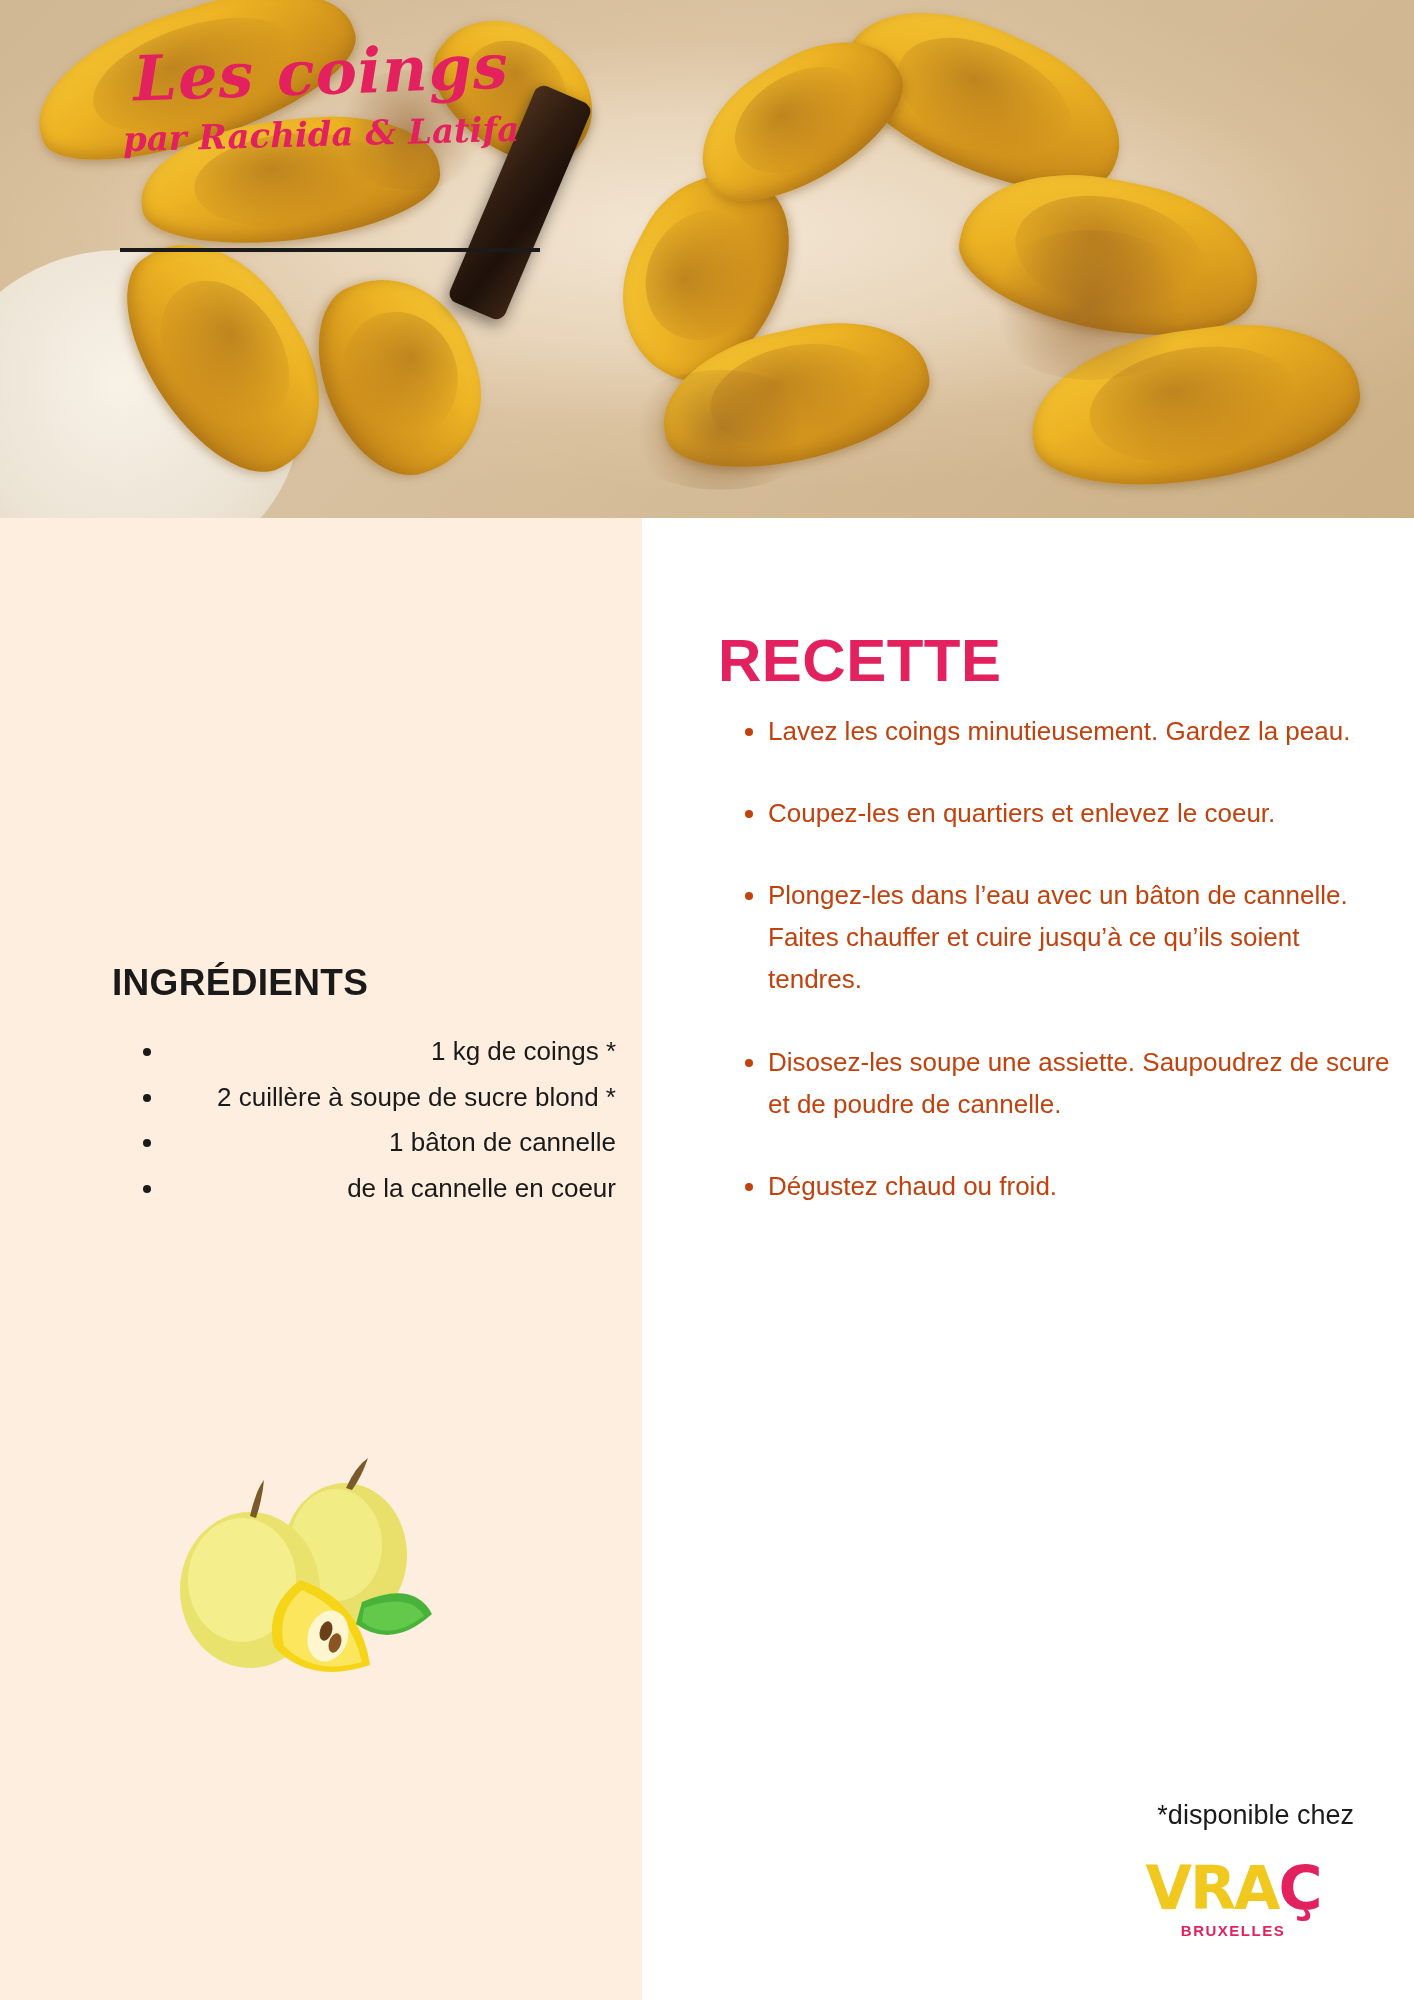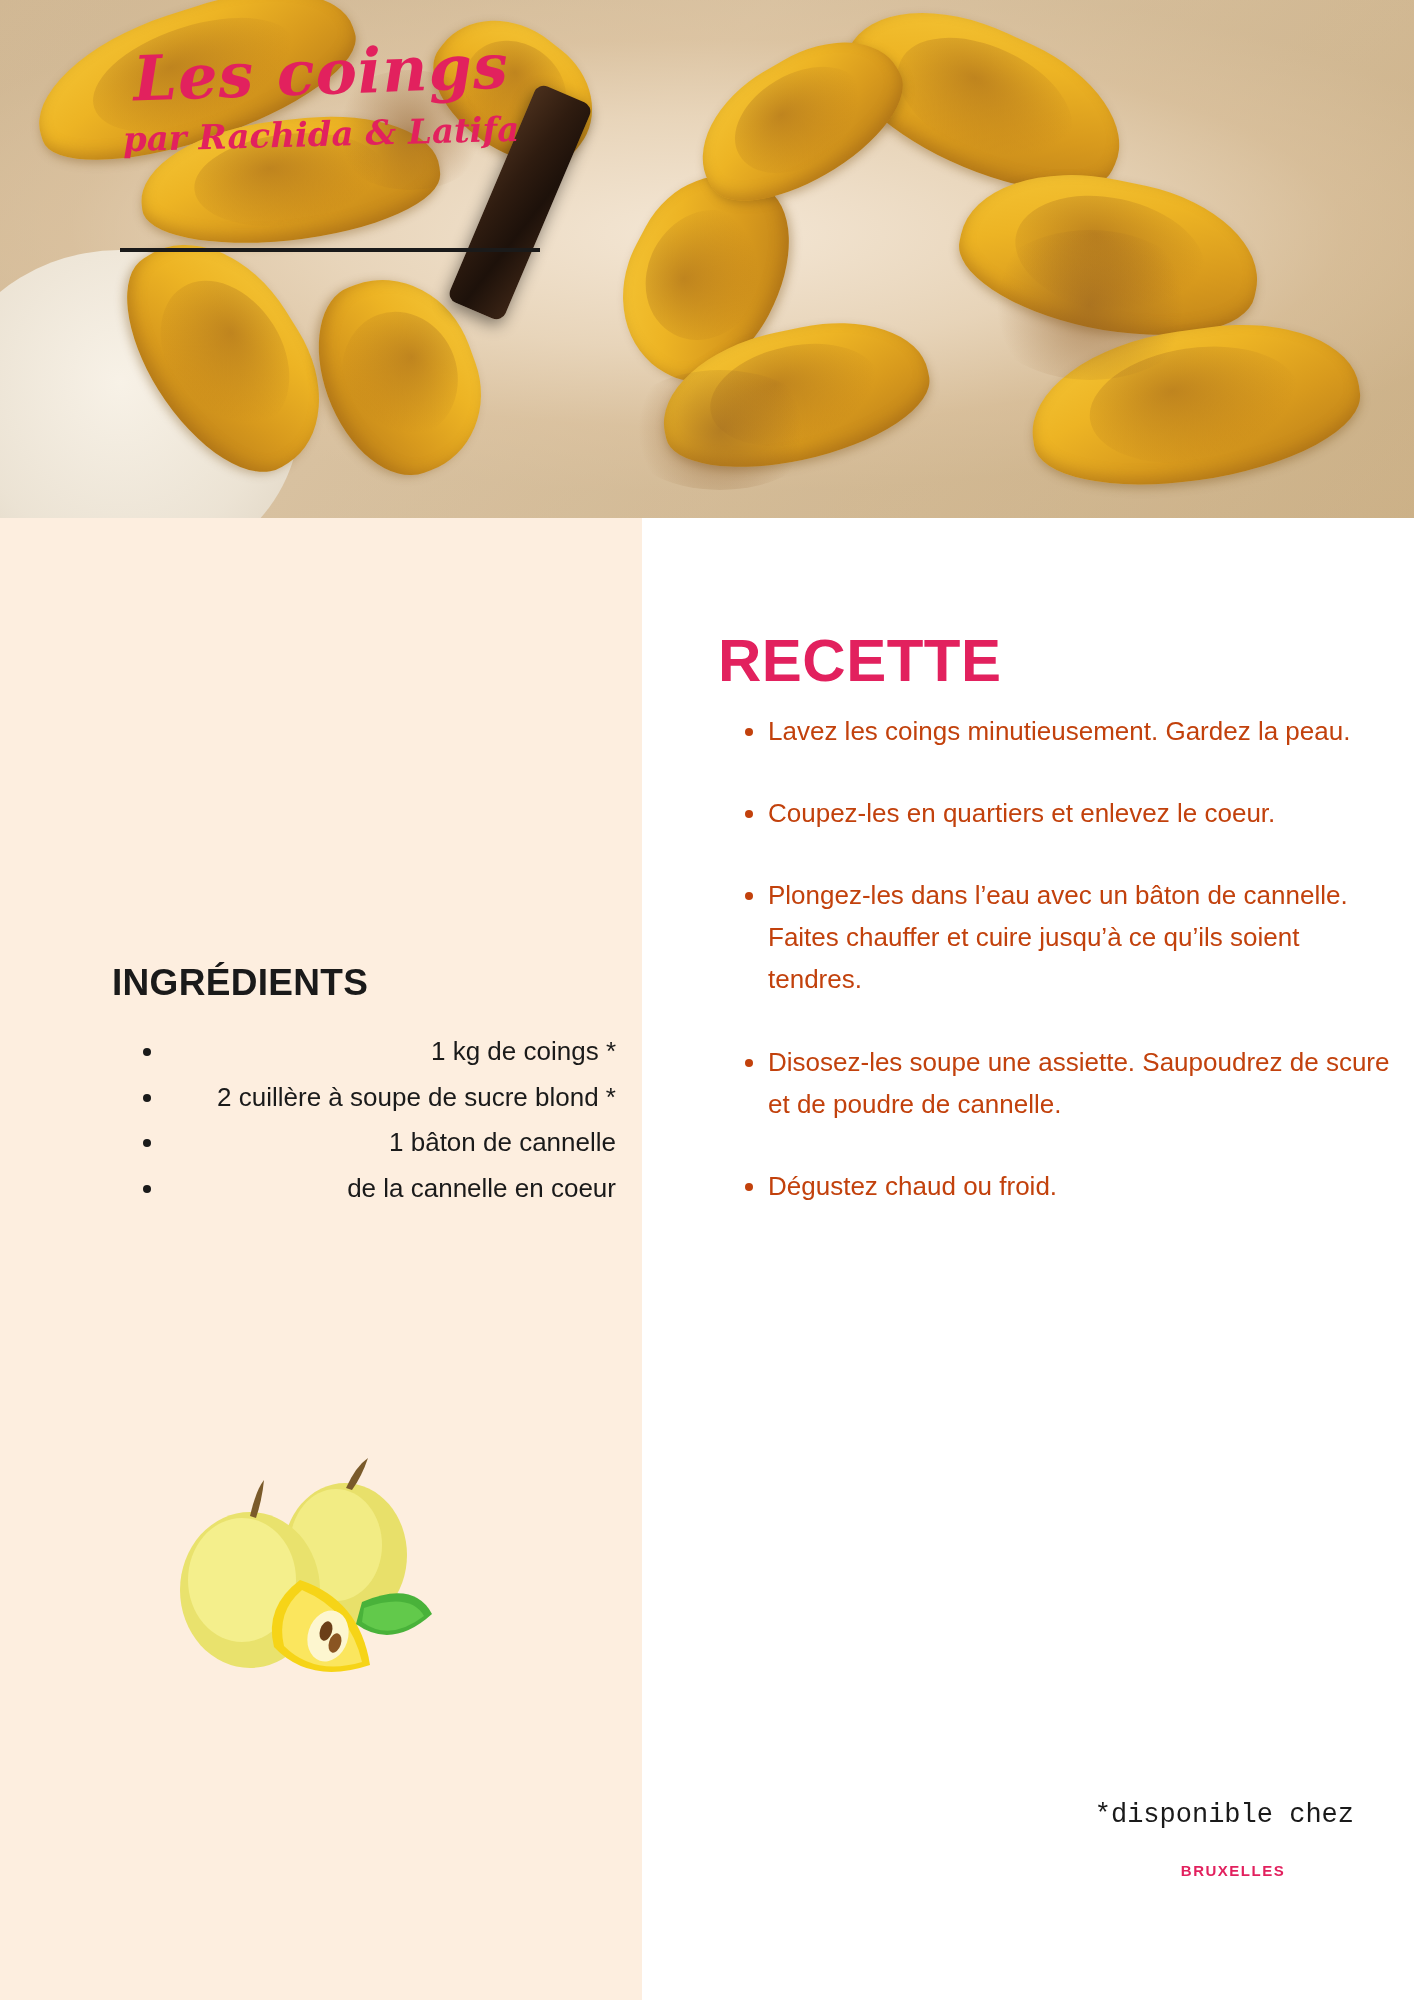--- a/index.html
+++ b/index.html
@@ -173,21 +173,20 @@
     margin-bottom: 40px;
   }
 
   
   .footnote {
     position: absolute;
     right: 60px; top: 1800px;
     font-size: 27px;
     color: #1a1a1a;
     text-align: right;
-    font-family: Liberation Mono, monospace;
   }
   .brand-logo {
     position: absolute;
     right: 86px; top: 1858px;
     width: 190px;
     text-align: center;
   }
   .brand-word {
     font-family: "DejaVu Sans", sans-serif;
     font-weight: bold;
@@ -270,14 +269,15 @@
 <ul class="steps-list">
   <li>Lavez les coings minutieusement. Gardez la peau.</li>
   <li>Coupez-les en quartiers et enlevez le coeur.</li>
   <li>Plongez-les dans l’eau avec un bâton de cannelle. Faites chauffer et cuire jusqu’à ce qu’ils soient tendres.</li>
   <li>Disosez-les soupe une assiette. Saupoudrez de scure et de poudre de cannelle.</li>
   <li>Dégustez chaud ou froid.</li>
 </ul>
 
 <div class="footnote">*disponible chez</div>
 <div class="brand-logo">
+  <div class="brand-word"><span>V</span><span>R</span><span>A</span><span class="c-red">Ç</span></div>
   <div class="brand-sub">BRUXELLES</div>
 </div>
 
 </body></html>

